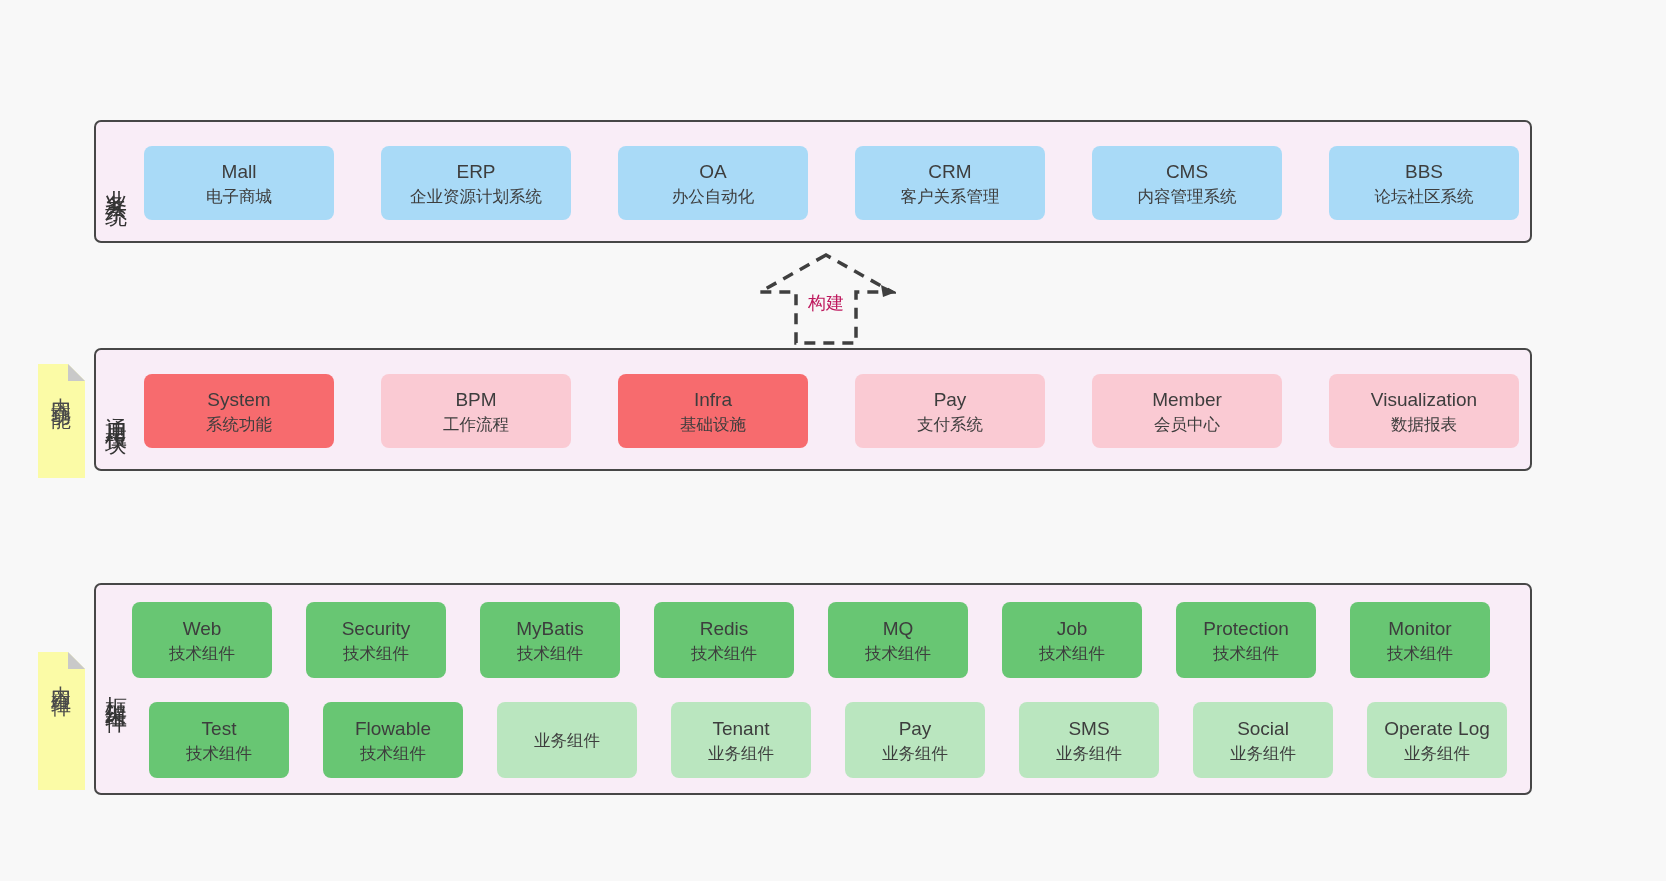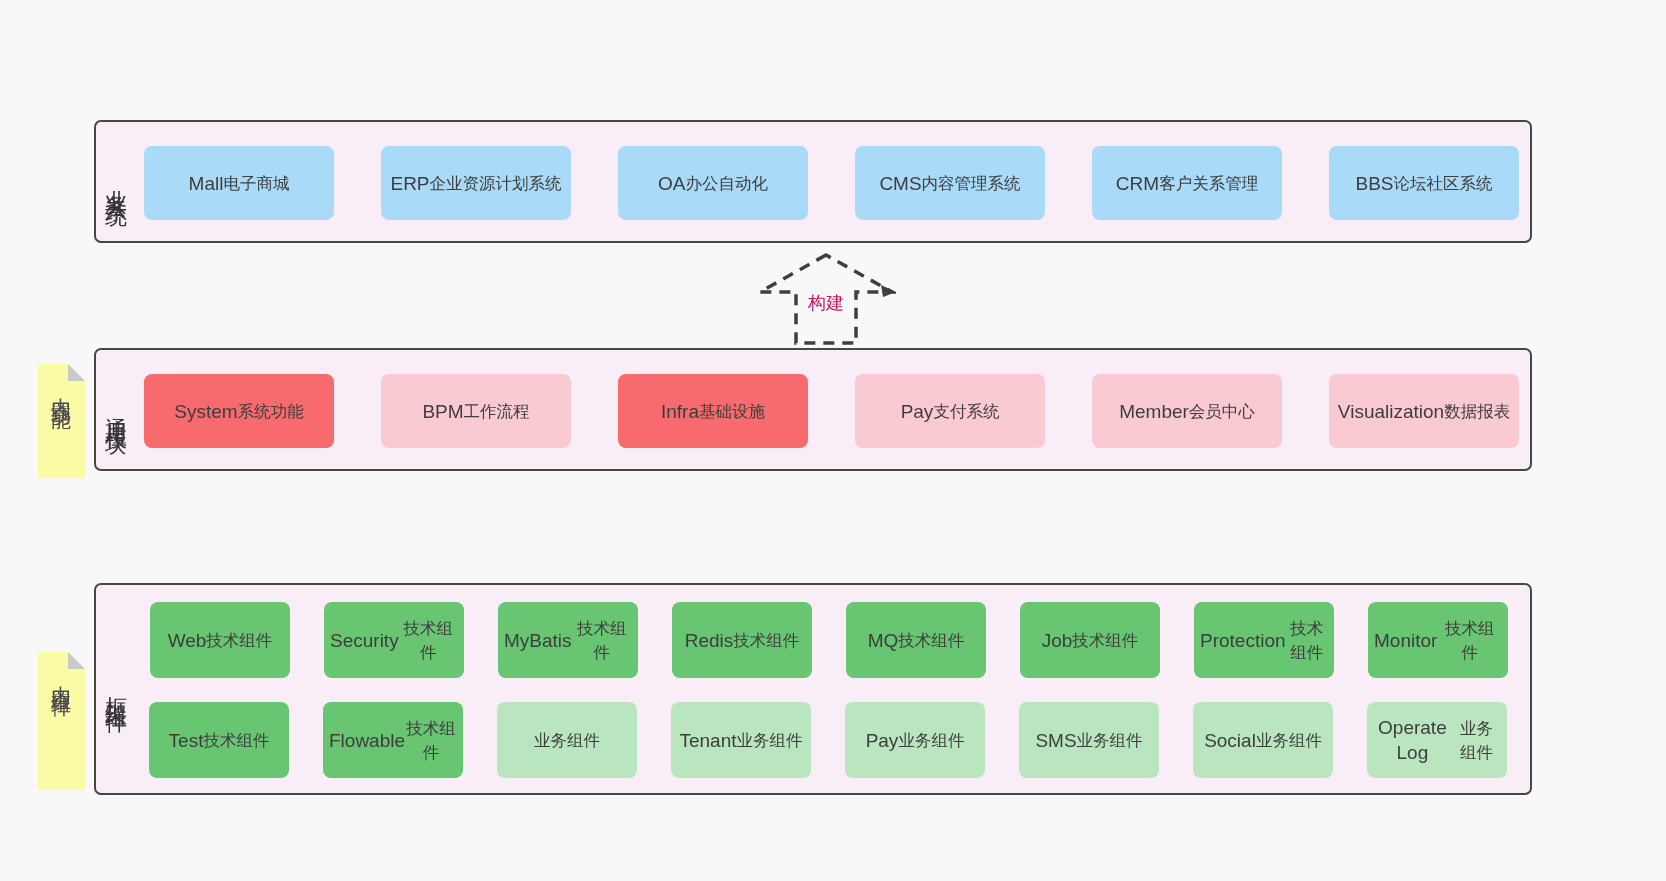--- a/index.html
+++ b/index.html
@@ -18,25 +18,25 @@
   .layer-3 { top:583px;  height:212px; }
 
   .v-label {
     position:absolute; left:9px; top:50%; transform:translateY(-50%);
     writing-mode:vertical-rl; text-orientation:upright;
     font-size:22px; letter-spacing:5px; color:#333; line-height:1;
   }
 
   .row { position:absolute; display:flex; }
   .row-a  { left:48px; top:24px; gap:47px; }
-  .row-3a { left:54px; top:17px;  gap:34px; }
+  .row-3a { left:36px; top:17px;  gap:34px; }
   .row-3b { left:53px; top:117px; gap:34px; }
 
   .box {
-    border-radius:8px; display:flex; flex-direction:row;
+    border-radius:8px; display:flex; flex-direction:column;
     align-items:center; justify-content:center; text-align:center;
     padding:4px 6px;
   }
   .row-a .box  { width:190px; height:74px; }
   .row-3a .box, .row-3b .box { width:140px; height:76px; }
   .box .en { font-size:19px; line-height:25px; }
   .box .zh { font-size:16.5px; line-height:24px; }
   .blue       { background:var(--blue,#a9daf7); }
   .red        { background:var(--red,#f76b6e); }
   .pink       { background:var(--pink,#facad3); }
@@ -89,26 +89,26 @@
         </div>
         <div class="box blue">
           <div class="en">ERP</div>
           <div class="zh">企业资源计划系统</div>
         </div>
         <div class="box blue">
           <div class="en">OA</div>
           <div class="zh">办公自动化</div>
         </div>
         <div class="box blue">
+          <div class="en">CRM</div>
+          <div class="zh">客户关系管理</div>
+        </div>
+        <div class="box blue">
           <div class="en">CMS</div>
           <div class="zh">内容管理系统</div>
-        </div>
-        <div class="box blue">
-          <div class="en">CRM</div>
-          <div class="zh">客户关系管理</div>
         </div>
         <div class="box blue">
           <div class="en">BBS</div>
           <div class="zh">论坛社区系统</div>
         </div>
       </div>
   </div>
 
   <div class="arrow arrow-1">
     <svg viewBox="0 0 140 96">

